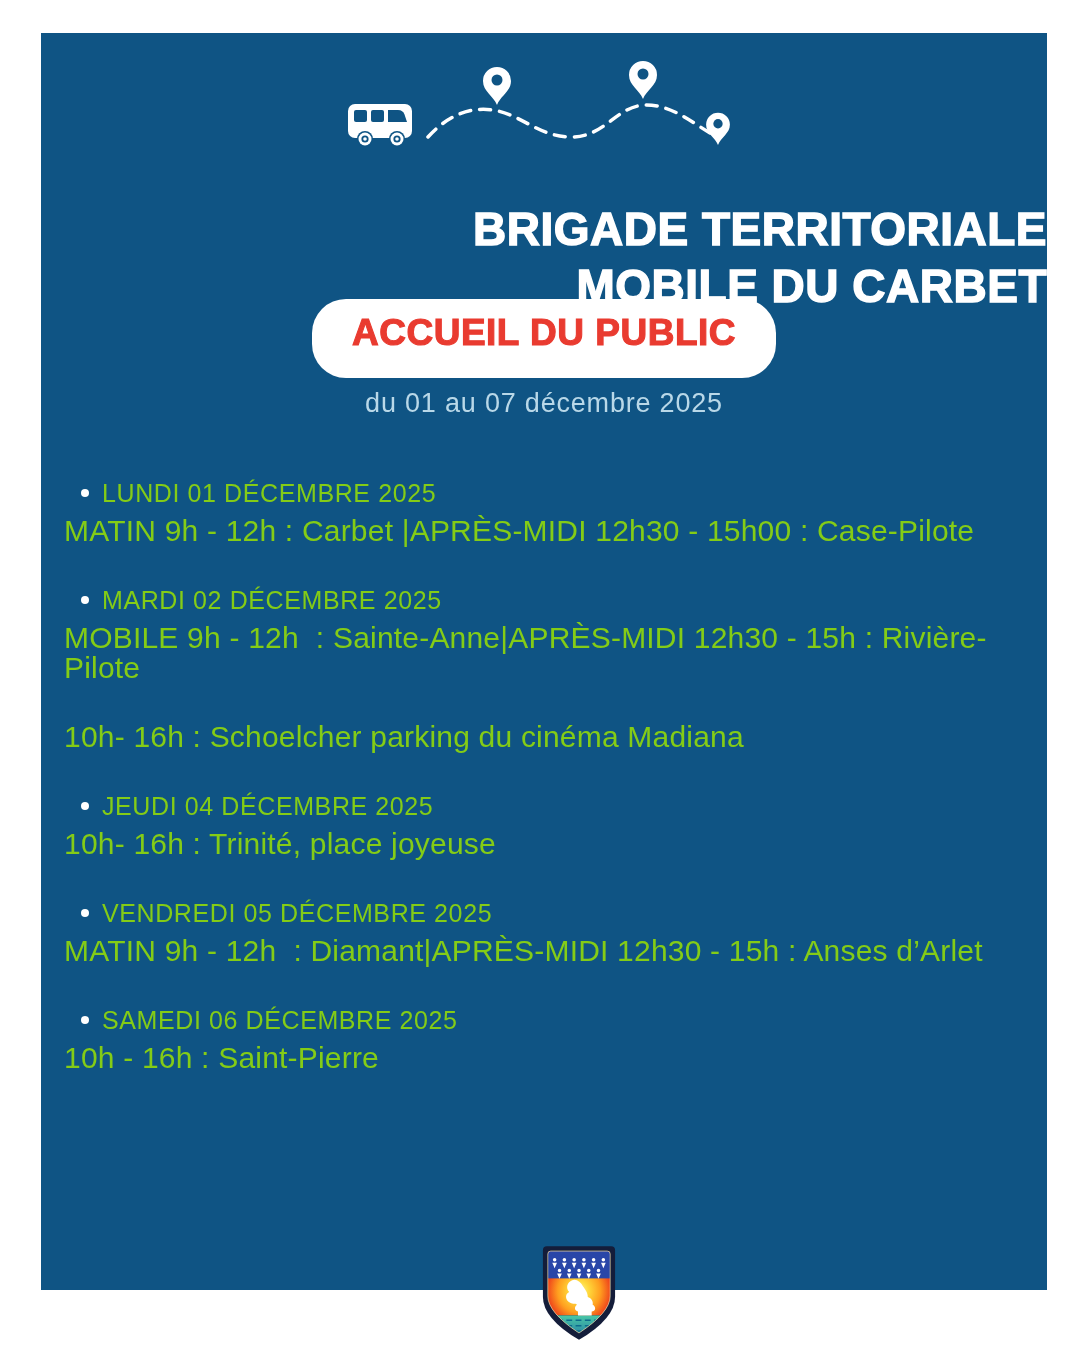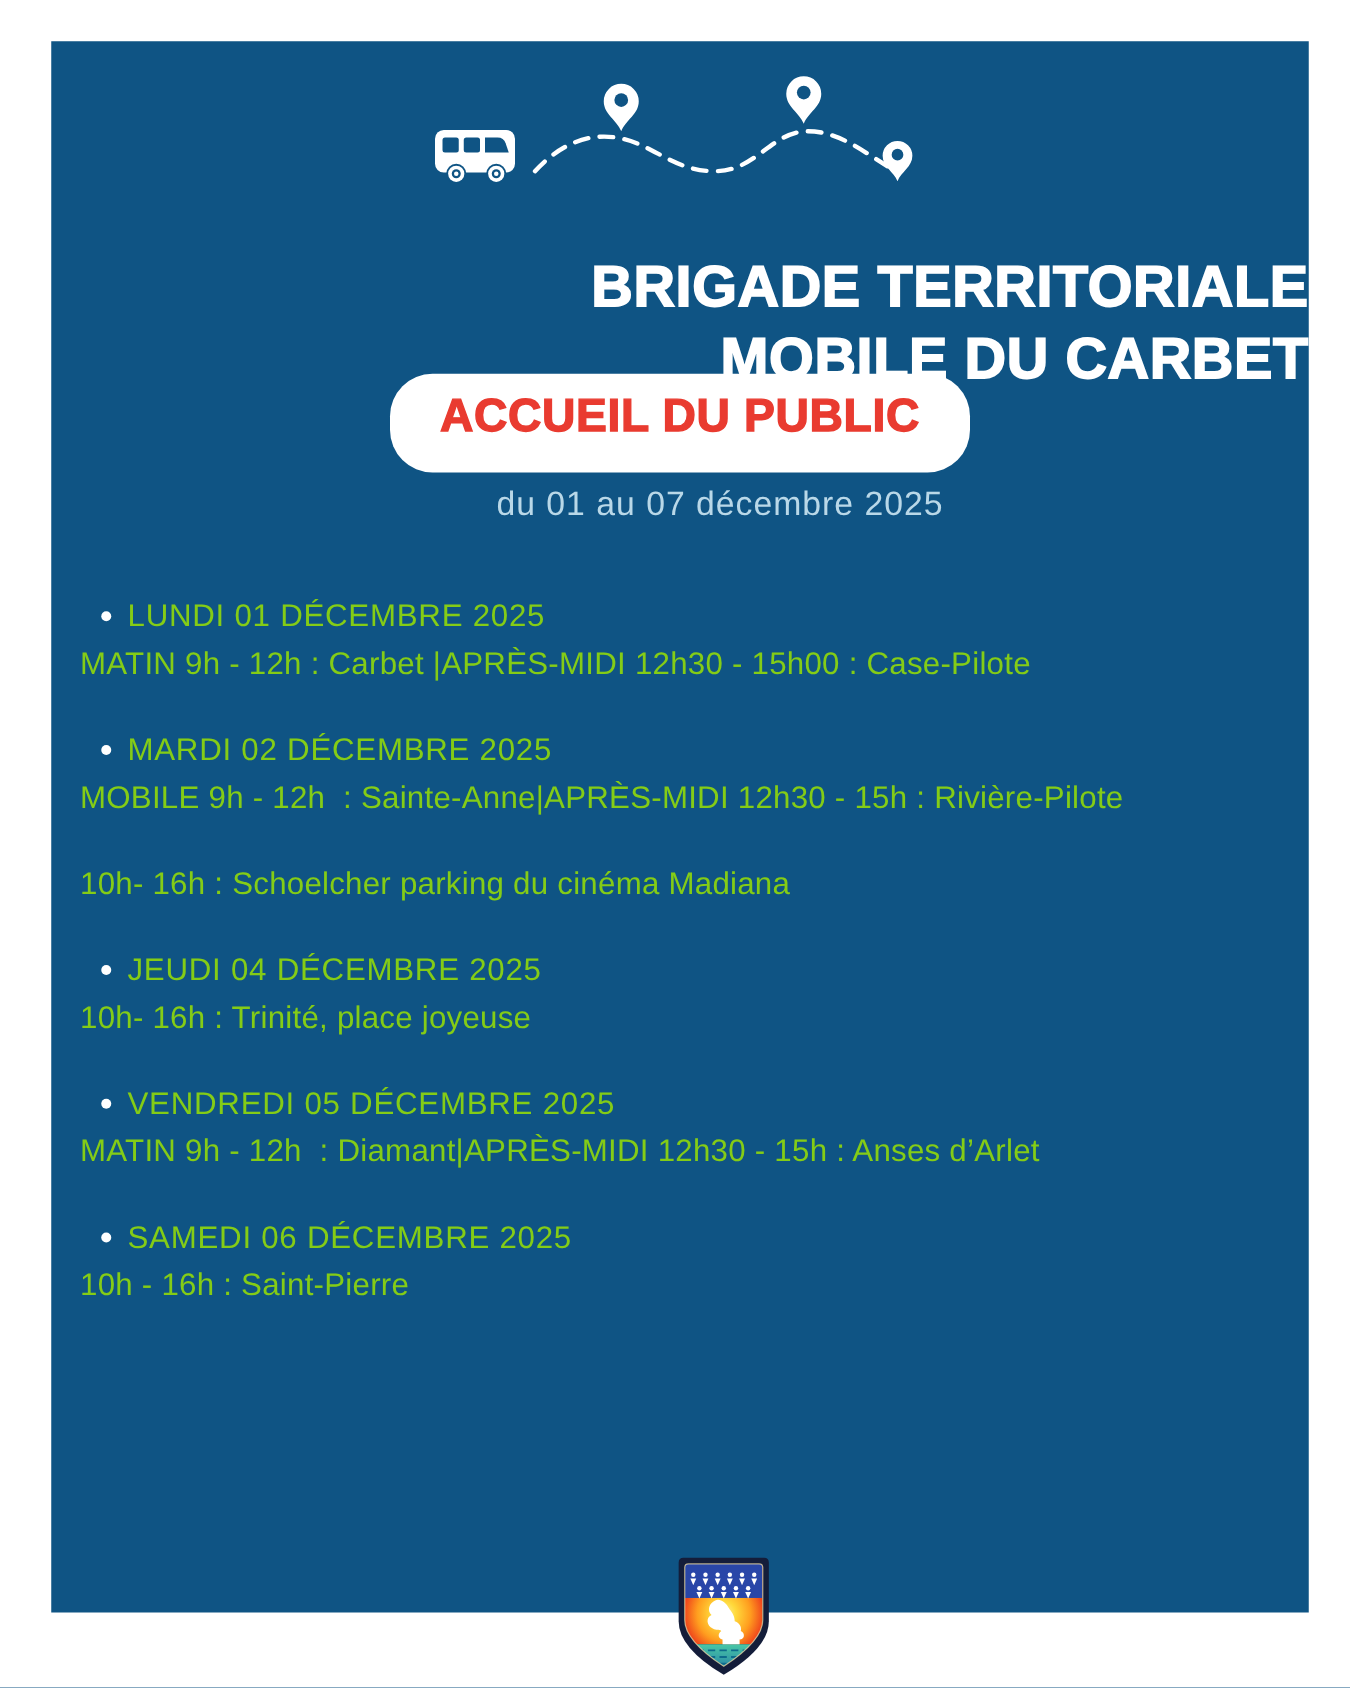--- a/index.html
+++ b/index.html
@@ -49,21 +49,20 @@
     white-space: nowrap;
   }
   .date-range {
     position: absolute;
     top: 355px; left: 0; width: 100%;
     text-align: center;
     color: #b9d8e8;
     font-size: 27px;
     font-weight: 300;
     letter-spacing: 0.8px;
-    margin-left: 32px;
   }
   .schedule {
     position: absolute;
     left: 23px; top: 445px; right: 16px;
     color: #84cc16;
   }
   .item { margin-bottom: 39px; }
   .day {
     position: relative;
     padding-left: 38px;
@@ -73,21 +72,21 @@
     margin-bottom: 8px;
   }
   .day .bullet {
     position: absolute;
     left: 17px; top: 11px;
     width: 8px; height: 8px;
     border-radius: 50%;
     background: #ffffff;
   }
   .details {
-    font-size: 25px;
+    font-size: 30px;
     line-height: 30px;
     letter-spacing: 0.2px;
     white-space: pre-wrap;
   }
   .crest {
     position: absolute;
     left: 499px; top: 1210px;
     width: 78px; height: 100px;
     overflow: visible;
   }

